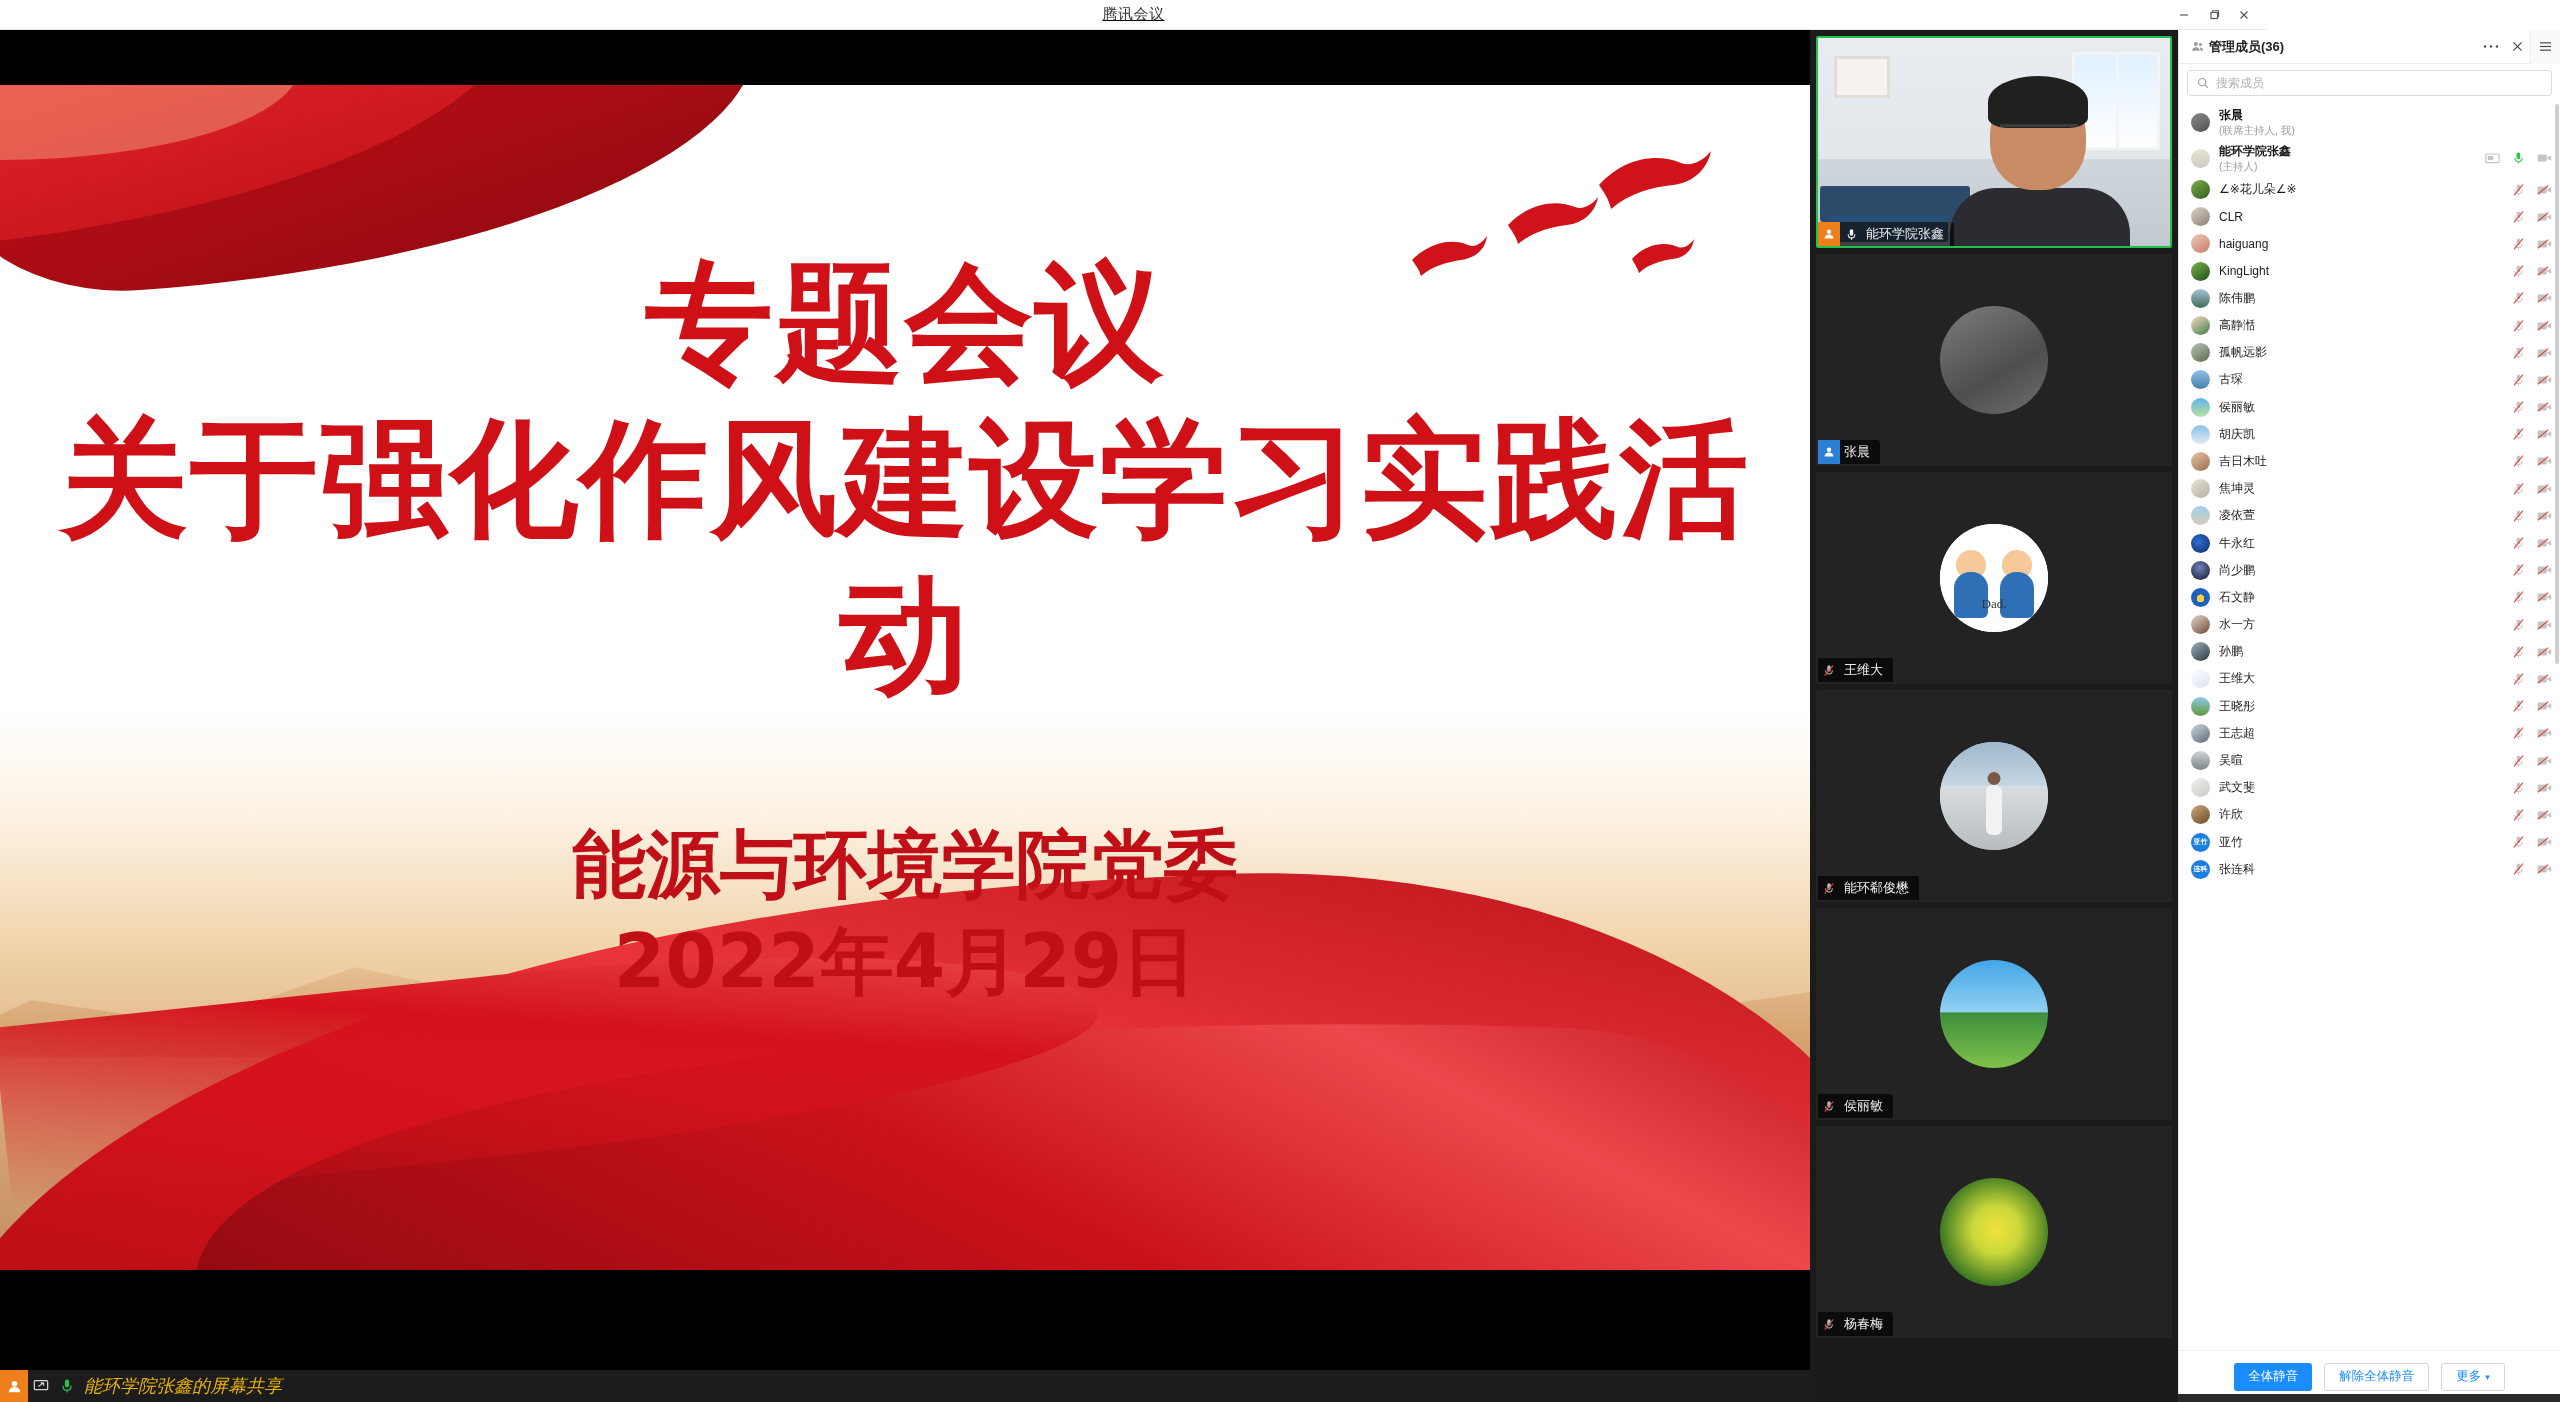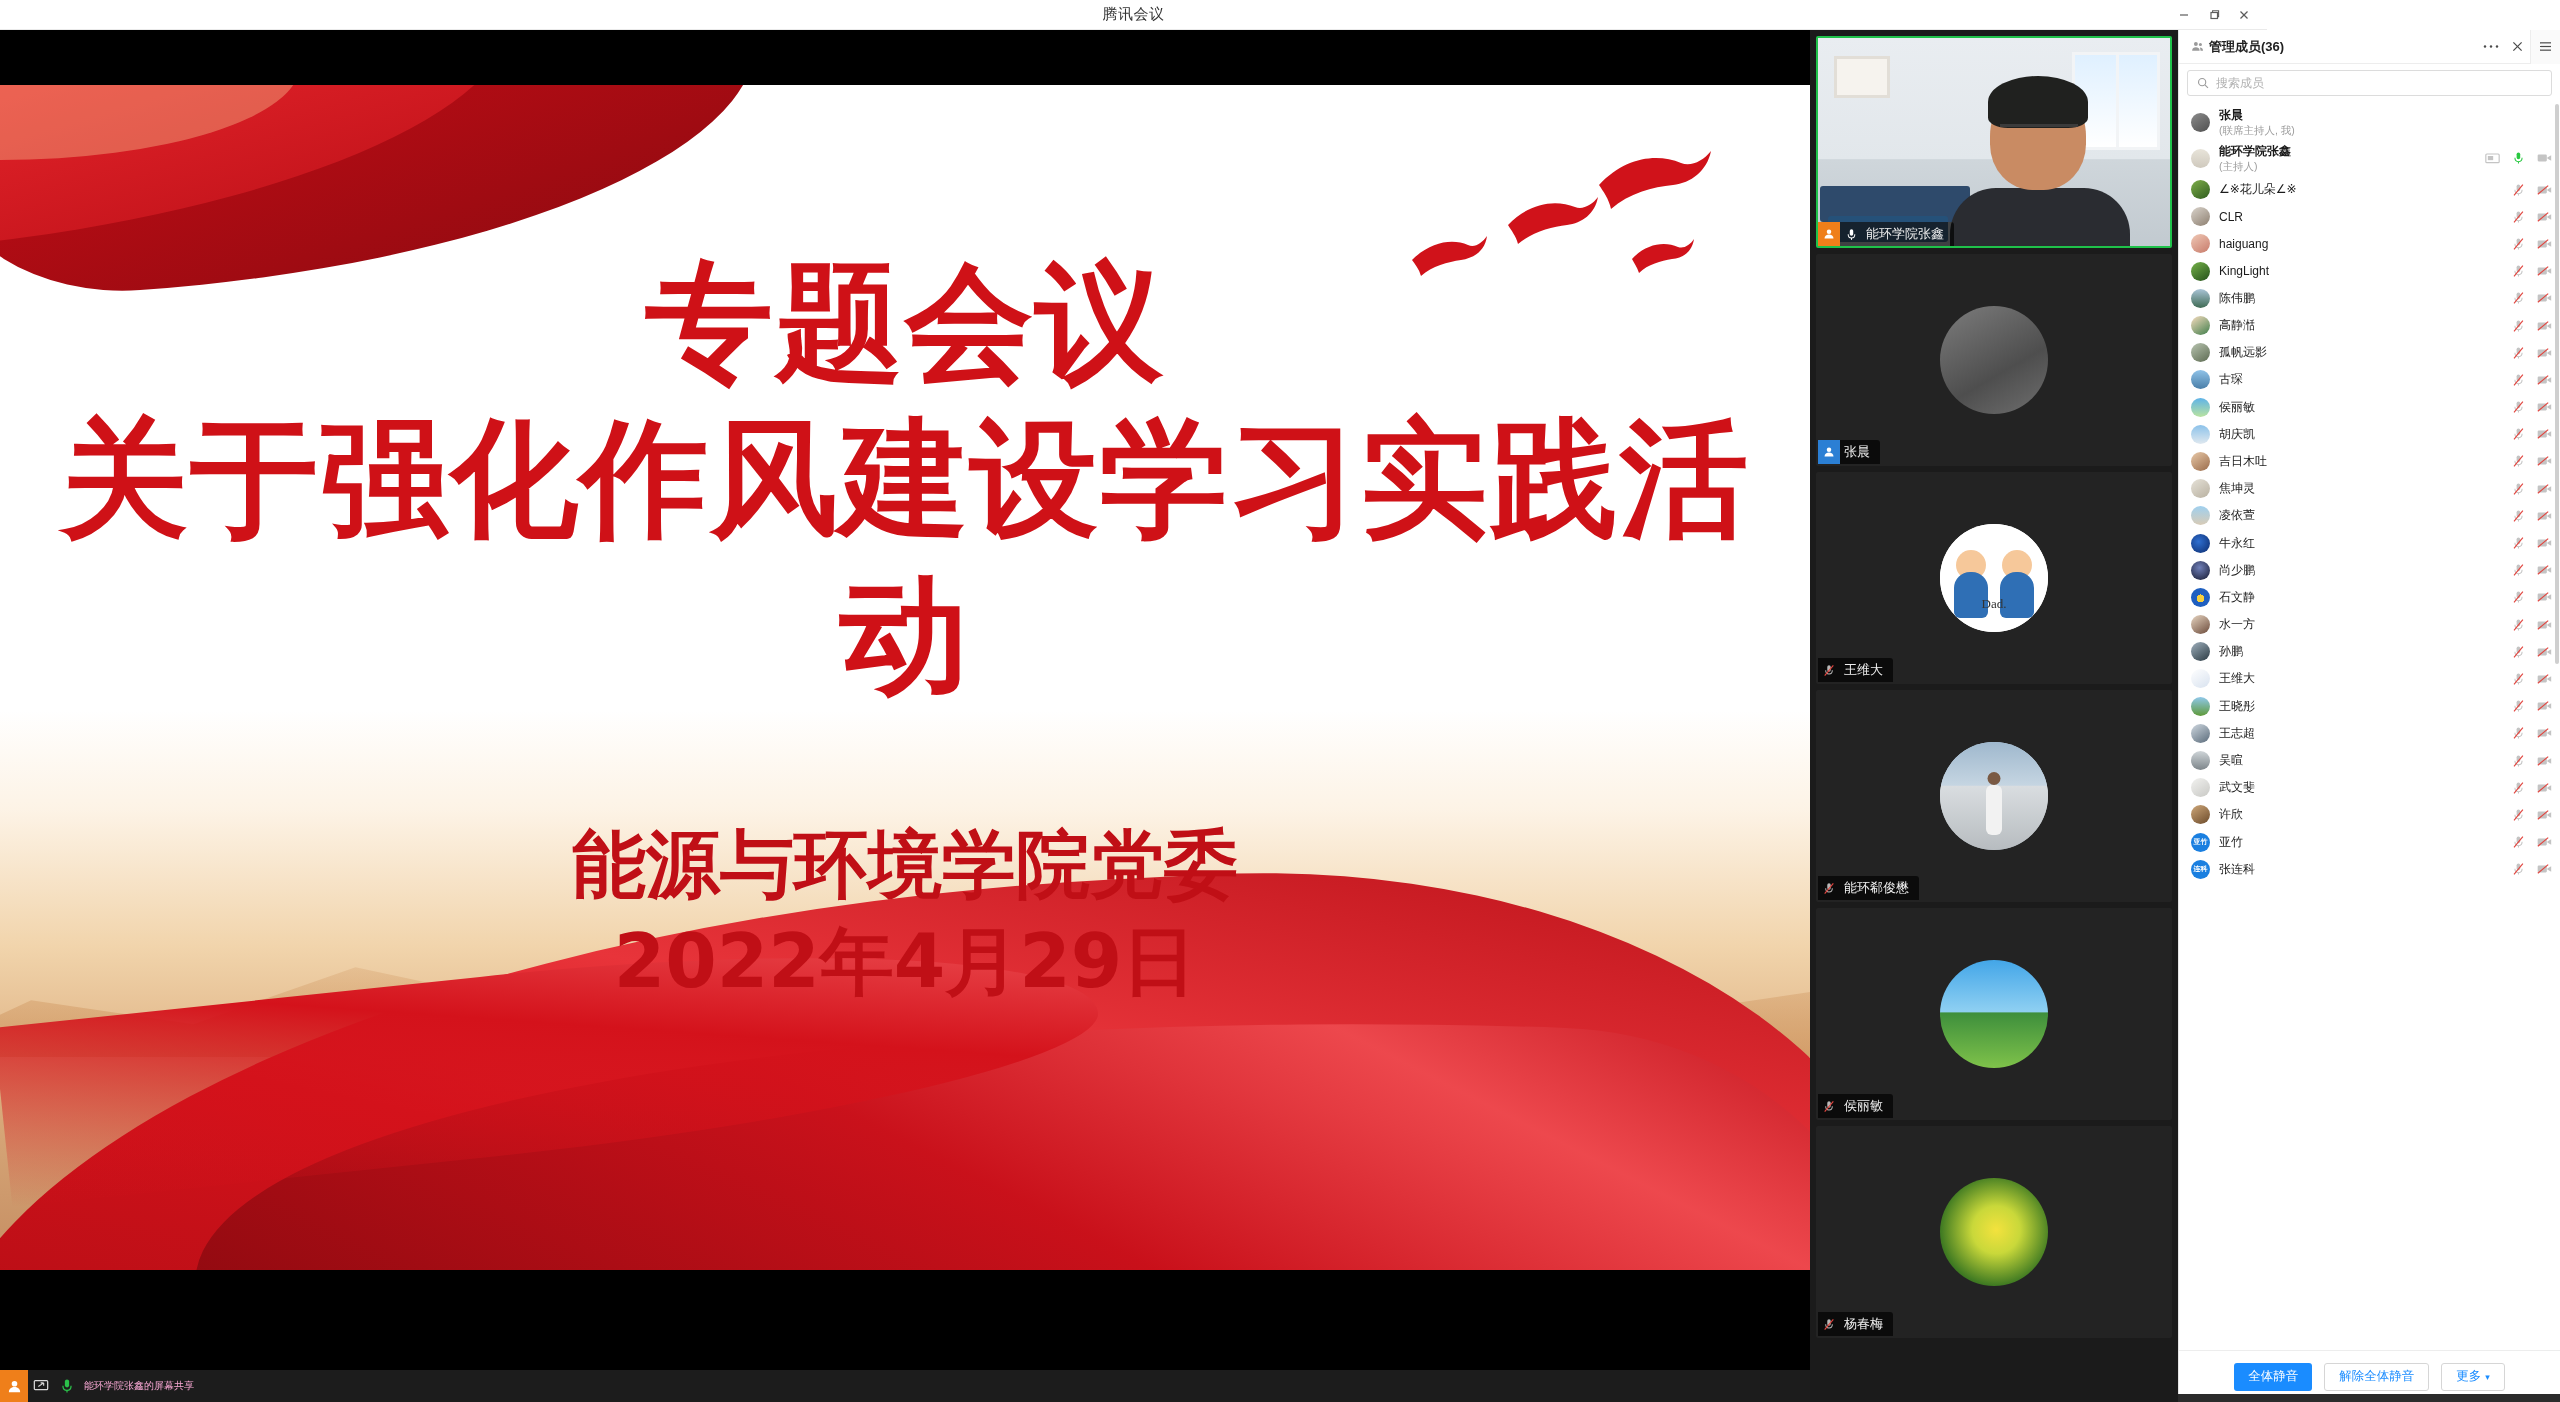--- a/index.html
+++ b/index.html
@@ -10,20 +10,21 @@
     background: #ffffff;
   }
 
   
   .titlebar {
     position: absolute; top: 0; left: 0;
     width: 2267px; height: 30px;
     background: #ffffff;
     display: flex; align-items: center; justify-content: center;
     border-bottom: 1px solid #eaeaea;
+    text-decoration: underline;
   }
   .titlebar-title {
     font-size: 15px; color: #333; letter-spacing: 0.5px;
   }
   .win-controls {
     position: absolute; right: 8px; top: 0; height: 30px;
     display: flex; align-items: center; gap: 0px;
   }
   .win-btn {
     width: 30px; height: 30px;
@@ -174,21 +175,21 @@
     width: 28px; height: 32px; background: #ef7f1a;
     display: flex; align-items: center; justify-content: center;
   }
   .chip-icon {
     width: 26px; height: 32px;
     display: flex; align-items: center; justify-content: center;
     color: #d8d8d8;
   }
   .chip-icon.green { color: #2bc04a; }
   .status-text {
-    color: #f9a8d4; font-size: 10px; padding-left: 4px; white-space: nowrap;
+    color: #eab308; font-size: 18px; padding-left: 4px; white-space: nowrap; font-style: italic;
   }
 
   
   .thumb-strip {
     position: absolute; left: 1810px; top: 0;
     width: 368px; height: 1372px;
     background: #1b1b1b;
     padding: 6px 6px 0 6px;
     overflow: hidden;
   }

